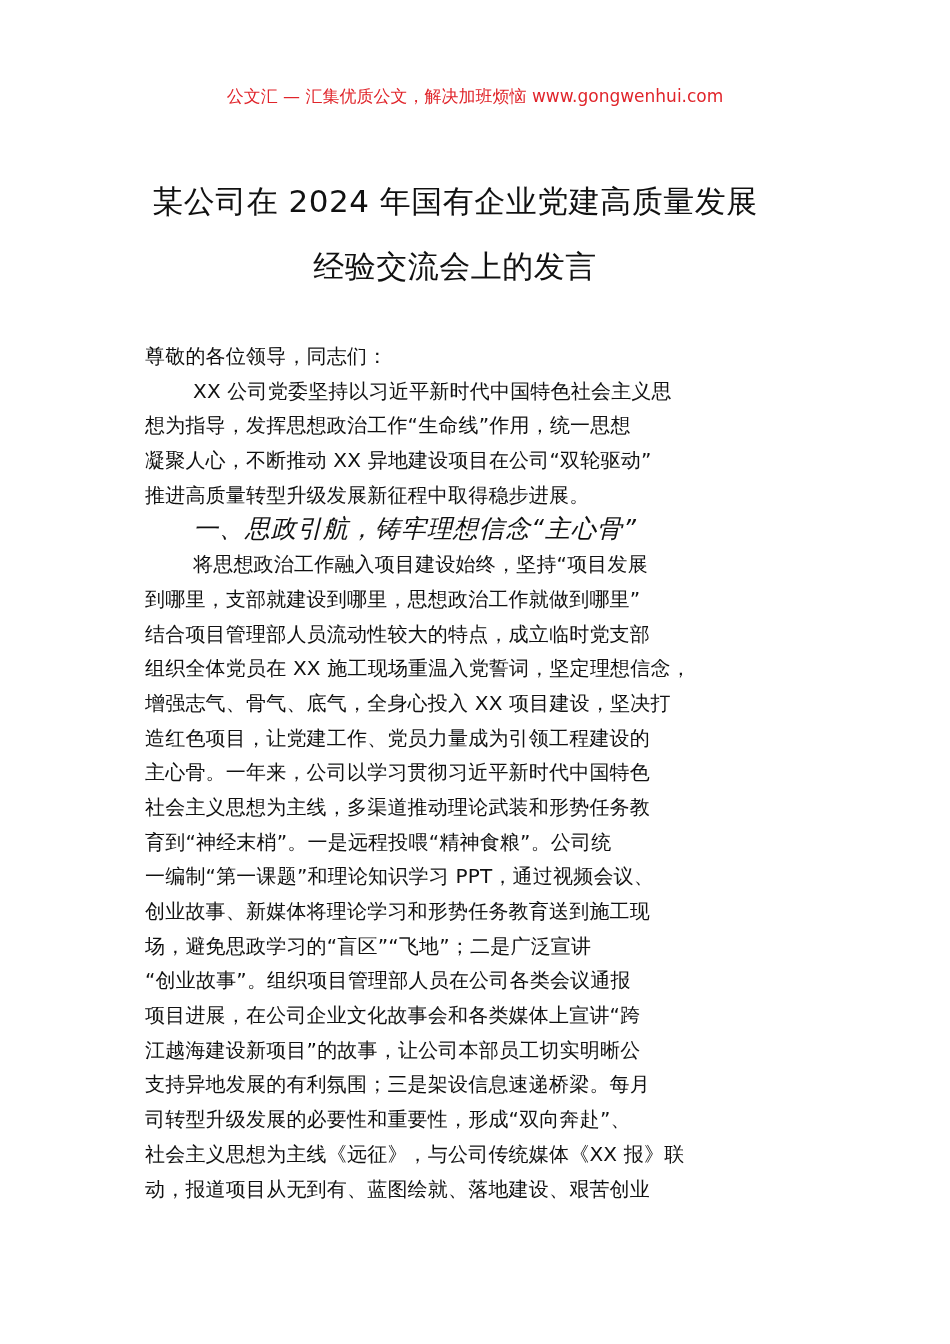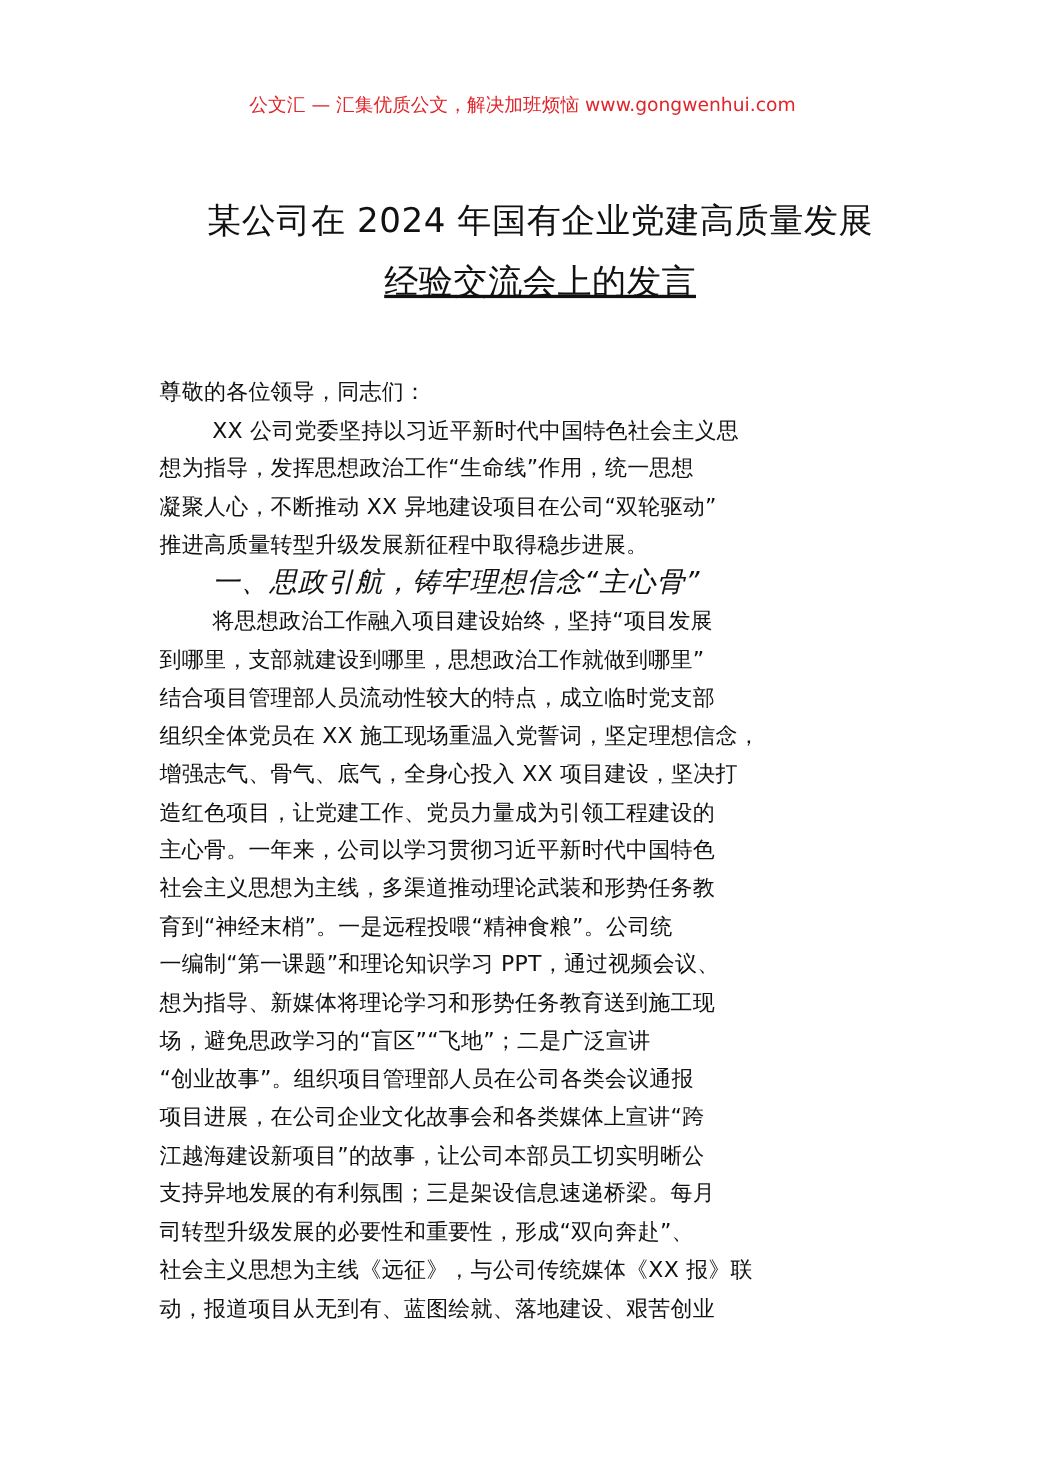--- a/index.html
+++ b/index.html
@@ -1,23 +1,23 @@
 <!DOCTYPE html>
 <html><head>
 <meta charset="utf-8">
 <style>
   html, body { margin: 0; padding: 0; background: #ffffff; }
   body { width: 950px; height: 1344px; position: relative; overflow: hidden;
          font-family: "DejaVu Sans", "Liberation Sans", sans-serif; color: #111; }
   .banner { position: absolute; top: 84px; left: 0; width: 950px; text-align: center;
             font-size: 17px; color: #e0242a; letter-spacing: 0px; line-height: 24px; }
   .title { position: absolute; left: 0; width: 910px; text-align: center;
-           font-size: 31px; line-height: 40px; color: #111; font-weight: normal; letter-spacing: 0.5px; padding-left: 36px; }
+           font-size: 31px; line-height: 40px; color: #111; font-weight: normal; letter-spacing: 0.5px; }
   .title.l1 { top: 181px; }
-  .title.l2 { top: 236px; text-decoration: underline; }
+  .title.l2 { top: 246px; }
   .body { position: absolute; top: 339px; left: 145px; width: 665px; }
   .line { display: block; font-size: 20px; line-height: 34.7px; height: 34.7px;
           white-space: nowrap; letter-spacing: 0.2px; }
   .indent { padding-left: 48px; }
   .heading { padding-left: 48px; font-size: 25px; letter-spacing: 1px; font-style: italic; }
 </style>
 </head>
 <body>
 
 <div class="banner">公文汇 — 汇集优质公文，解决加班烦恼 www.gongwenhui.com</div>
@@ -35,21 +35,21 @@
   <span class="line indent">将思想政治工作融入项目建设始终，坚持“项目发展</span>
   <span class="line">到哪里，支部就建设到哪里，思想政治工作就做到哪里”</span>
   <span class="line">结合项目管理部人员流动性较大的特点，成立临时党支部</span>
   <span class="line">组织全体党员在 XX 施工现场重温入党誓词，坚定理想信念，</span>
   <span class="line">增强志气、骨气、底气，全身心投入 XX 项目建设，坚决打</span>
   <span class="line">造红色项目，让党建工作、党员力量成为引领工程建设的</span>
   <span class="line">主心骨。一年来，公司以学习贯彻习近平新时代中国特色</span>
   <span class="line">社会主义思想为主线，多渠道推动理论武装和形势任务教</span>
   <span class="line">育到“神经末梢”。一是远程投喂“精神食粮”。公司统</span>
   <span class="line">一编制“第一课题”和理论知识学习 PPT，通过视频会议、</span>
-  <span class="line">想为指导、新媒体将理论学习和形势任务教育送到施工现</span>
+  <span class="line">创业故事、新媒体将理论学习和形势任务教育送到施工现</span>
   <span class="line">场，避免思政学习的“盲区”“飞地”；二是广泛宣讲</span>
   <span class="line">“创业故事”。组织项目管理部人员在公司各类会议通报</span>
   <span class="line">项目进展，在公司企业文化故事会和各类媒体上宣讲“跨</span>
   <span class="line">江越海建设新项目”的故事，让公司本部员工切实明晰公</span>
   <span class="line">支持异地发展的有利氛围；三是架设信息速递桥梁。每月</span>
   <span class="line">司转型升级发展的必要性和重要性，形成“双向奔赴”、</span>
   <span class="line">社会主义思想为主线《远征》，与公司传统媒体《XX 报》联</span>
   <span class="line">动，报道项目从无到有、蓝图绘就、落地建设、艰苦创业</span>
 </div>
 

